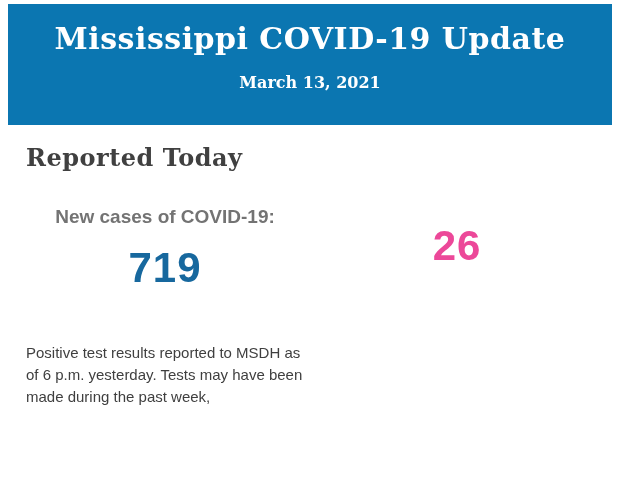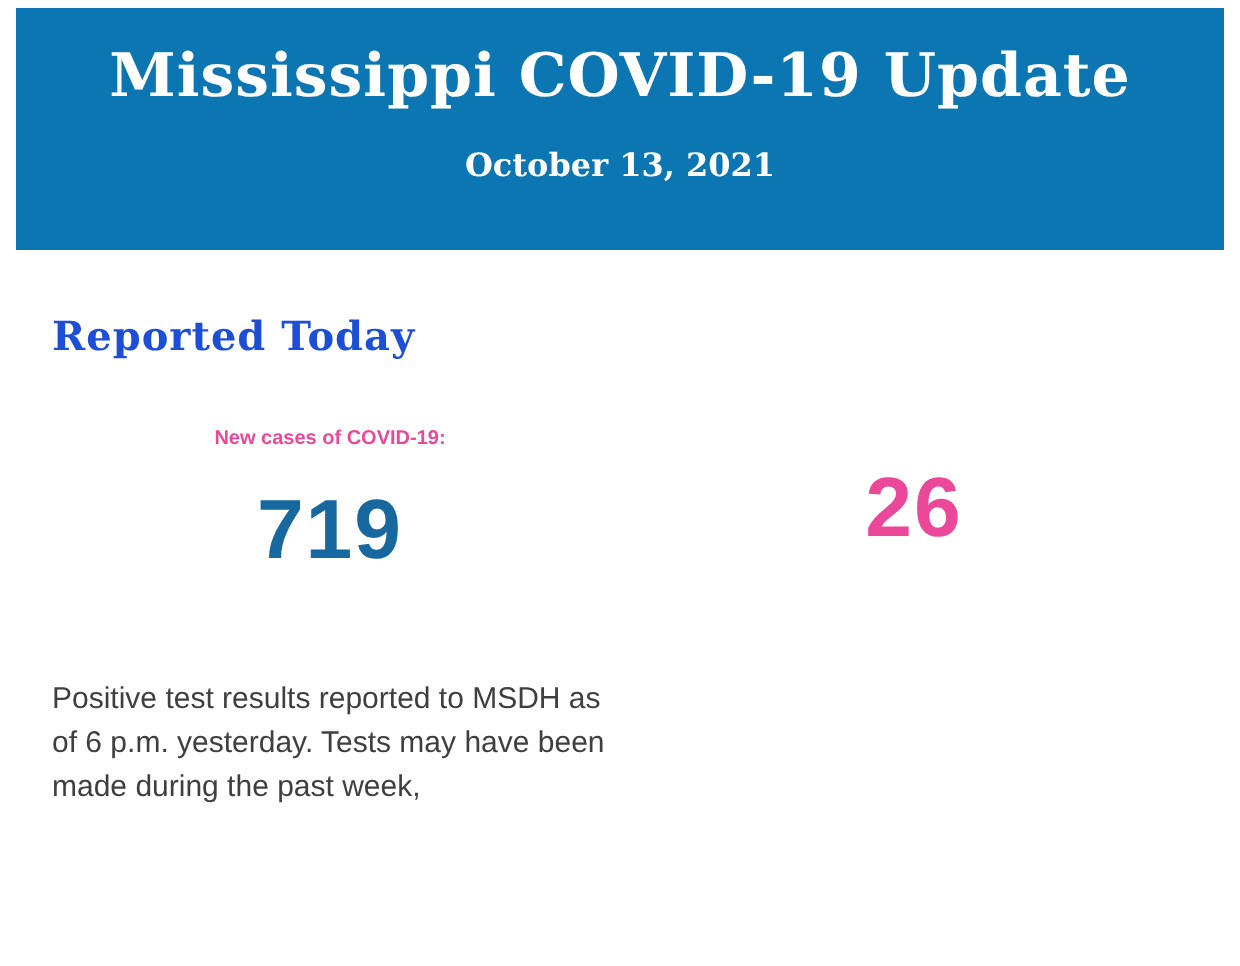--- a/index.html
+++ b/index.html
@@ -24,37 +24,37 @@
     font-size: 16px;
     margin-top: 17px;
   }
 
   .content {
     padding: 0 24px 0 26px;
   }
   .heading {
     font-family: "DejaVu Serif", serif;
     font-weight: bold;
-    font-size: 20px;
-    color: #1d4ed8;
-    margin-top: 31px;
+    font-size: 24px;
+    color: #404040;
+    margin-top: 18px;
     letter-spacing: 0.5px;
   }
 
   .stats-row, .desc-row {
     display: flex;
     gap: 14px;
   }
   .stats-row { margin-top: 34px; }
   .stat-col { flex: 1 1 0; text-align: center; }
 
   .stat-label {
-    font-size: 10px;
+    font-size: 19px;
     font-weight: bold;
-    color: #ec4899;
+    color: #737373;
   }
   .stat-value {
     font-size: 42px;
     font-weight: bold;
     margin-top: 16px;
     letter-spacing: 1px;
     text-align: center;
   }
 
   .desc-row { margin-top: 50px; }
@@ -64,21 +64,21 @@
     line-height: 22px;
     text-align: left;
     max-width: 287px;
   }
 </style>
 </head>
 <body>
 
 <div class="banner" style="color: rgb(255, 255, 255); background-color: rgb(11, 118, 177);">
   <div class="banner-title">Mississippi COVID-19 Update</div>
-  <div class="banner-date">October 13, 2021</div>
+  <div class="banner-date">March 13, 2021</div>
 </div>
 
 <div class="content">
   <div class="heading">Reported Today</div>
 
   <div class="stats-row">
     <div class="stat-col">
       <div class="stat-label">New cases of COVID-19:</div>
       <div class="stat-value" style="color: rgb(23, 104, 158);">719</div>
     </div>

